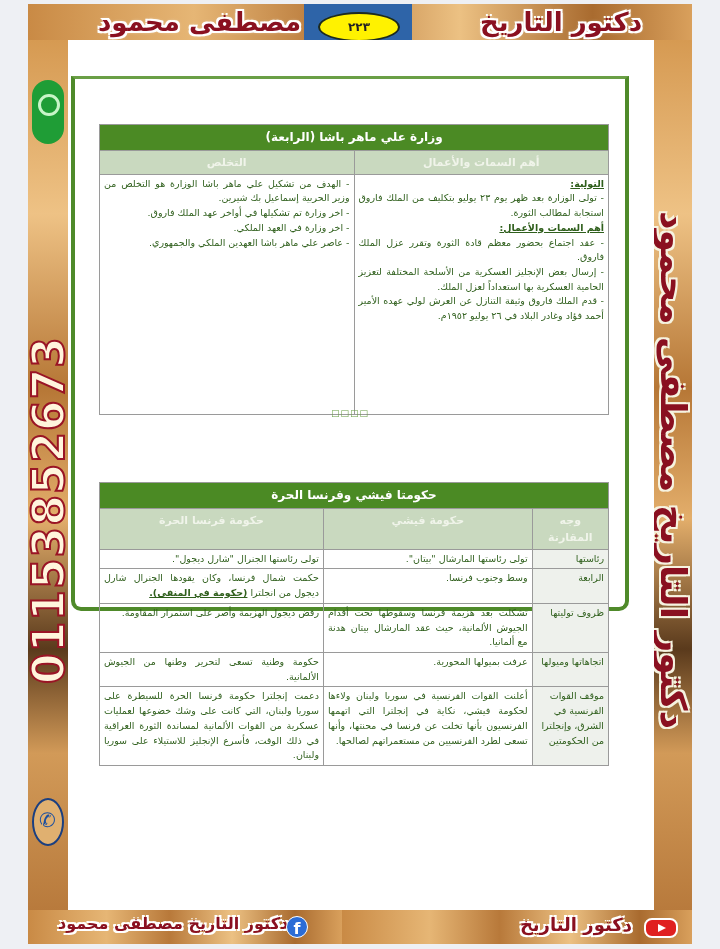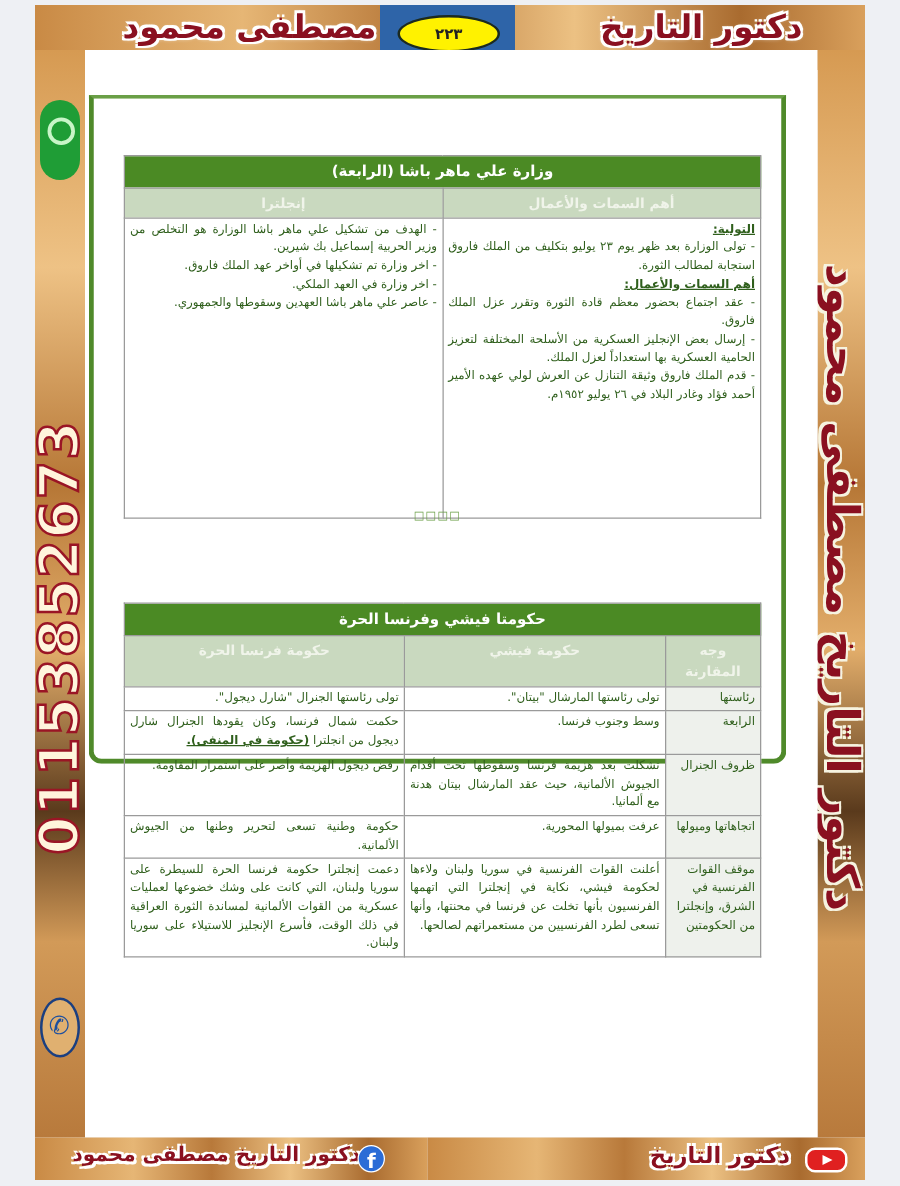--- a/index.html
+++ b/index.html
@@ -97,36 +97,36 @@
     <div class="green-frame">
 
       <div class="table1">
         <table>
           <tbody>
               <tr class="title-row">
             <th colspan="2">وزارة علي ماهر باشا (الرابعة)</th>
           </tr>
           <tr class="head-row">
             <th style="width:50%">أهم السمات والأعمال</th>
-            <th style="width:50%">إنجلترا</th>
+            <th style="width:50%">التخلص</th>
           </tr>
           <tr>
             <td>
               <div class="u">التولية:</div>
               <div>- تولى الوزارة بعد ظهر يوم ٢٣ يوليو بتكليف من الملك فاروق استجابة لمطالب الثورة.</div>
               <div class="u">أهم السمات والأعمال:</div>
               <div>- عقد اجتماع بحضور معظم قادة الثورة وتقرر عزل الملك فاروق.</div>
               <div>- إرسال بعض الإنجليز العسكرية من الأسلحة المختلفة لتعزيز الحامية العسكرية بها استعداداً لعزل الملك.</div>
               <div>- قدم الملك فاروق وثيقة التنازل عن العرش لولي عهده الأمير أحمد فؤاد وغادر البلاد في ٢٦ يوليو ١٩٥٢م.</div>
             </td>
             <td>
               <div>- الهدف من تشكيل علي ماهر باشا الوزارة هو التخلص من وزير الحربية إسماعيل بك شيرين.</div>
               <div>- اخر وزارة تم تشكيلها في أواخر عهد الملك فاروق.</div>
               <div>- اخر وزارة في العهد الملكي.</div>
-              <div>- عاصر علي ماهر باشا العهدين وسقوطها والجمهوري.</div>
+              <div>- عاصر علي ماهر باشا العهدين الملكي والجمهوري.</div>
             </td>
           </tr>
         </tbody>
           </table>
       </div>
 
       <div class="sep">□□□□</div>
 
       <div class="table2">
         <table>
@@ -146,21 +146,21 @@
           </tr>
           <tr>
             <td class="label-cell">الرابعة</td>
             <td>وسط وجنوب فرنسا.</td>
             <td>
               <span>حكمت شمال فرنسا، وكان يقودها الجنرال شارل ديجول من انجلترا</span>
               <span class="u">(حكومة في المنفى).</span>
             </td>
           </tr>
           <tr>
-            <td class="label-cell">ظروف الجنرال</td>
+            <td class="label-cell">ظروف توليتها</td>
             <td>تشكلت بعد هزيمة فرنسا وسقوطها تحت أقدام الجيوش الألمانية، حيث عقد المارشال بيتان هدنة مع ألمانيا.</td>
             <td>رفض ديجول الهزيمة وأصر على استمرار المقاومة.</td>
           </tr>
           <tr>
             <td class="label-cell">اتجاهاتها وميولها</td>
             <td>عرفت بميولها المحورية.</td>
             <td>حكومة وطنية تسعى لتحرير وطنها من الجيوش الألمانية.</td>
           </tr>
           <tr>
             <td class="label-cell">موقف القوات الفرنسية في الشرق، وإنجلترا من الحكومتين</td>

